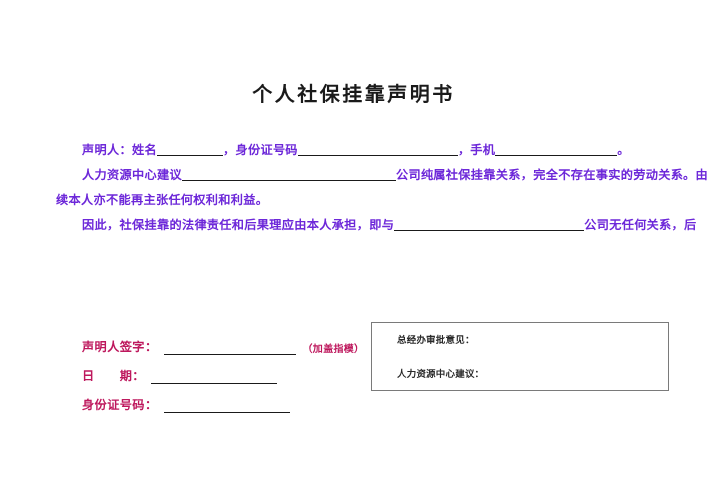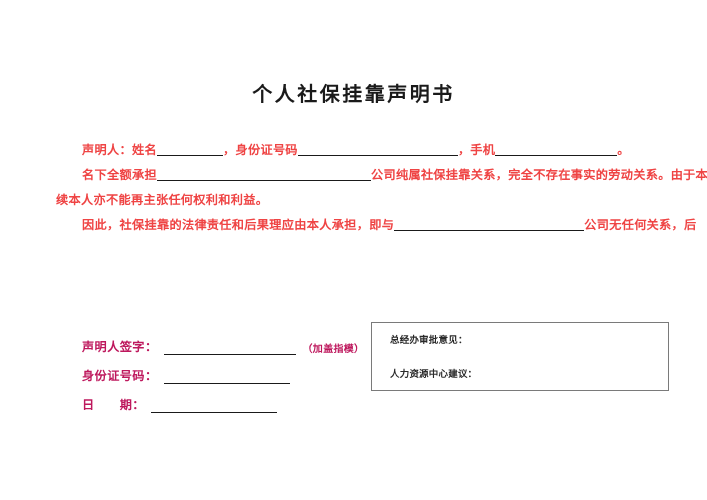--- a/index.html
+++ b/index.html
@@ -46,21 +46,21 @@
     left: 56px;
     top: 138px;
     width: 600px;
   }
 
   .para-line {
     font-size: 12.2px;
     font-weight: bold;
     line-height: 25px;
     white-space: nowrap;
-    color: #ef4444;
+    color: #6d28d9;
     letter-spacing: 0.3px;
   }
   .para-line.indent {
     padding-left: 26px;
   }
 
   .txt { display: inline; }
 
   
   .ul {
@@ -129,21 +129,21 @@
     left: 371px;
     top: 322px;
     width: 298px;
     height: 69px;
     border: 1px solid #7a7a7a;
     background: #ffffff;
     box-sizing: border-box;
   }
   .approval-line {
     position: absolute;
-    left: 18px;
+    left: 25px;
     font-size: 9.5px;
     font-weight: bold;
     color: #2a2a2a;
     white-space: nowrap;
     letter-spacing: 0.2px;
     font-family: "DejaVu Sans", "Liberation Sans", sans-serif;
   }
   .approval-line.first  { top: 9px; }
   .approval-line.second { top: 43px; }
 </style>
@@ -154,21 +154,21 @@
 
   <div class="doc-title">个人社保挂靠声明书</div>
 
   <div class="body-block">
 
     <div class="para-line indent">
       <span class="txt">声明人：姓名</span><span class="ul ul-s"></span><span class="txt">，身份证号码</span><span class="ul ul-l"></span><span class="txt">，手机</span><span class="ul ul-m"></span><span class="txt">。</span>
     </div>
 
     <div class="para-line indent">
-      <span class="txt">名下全额承担</span><span class="ul ul-xxl"></span><span class="txt">公司纯属社保挂靠关系，完全不存在事实的劳动关系。由于本</span>
+      <span class="txt">人力资源中心建议</span><span class="ul ul-xxl"></span><span class="txt">公司纯属社保挂靠关系，完全不存在事实的劳动关系。由于本</span>
     </div>
 
 
 
     <div class="para-line">
       <span class="txt">续本人亦不能再主张任何权利和利益。</span>
     </div>
 
     <div class="para-line indent">
       <span class="txt">因此，社保挂靠的法律责任和后果理应由本人承担，即与</span><span class="ul ul-xl"></span><span class="txt">公司无任何关系，后</span>
@@ -178,27 +178,27 @@
 
   <div class="sign-block">
 
     <div class="sign-row">
       <span class="sign-label">声明人签字：</span>
       <span class="sign-rule rule-sign"></span>
       <span class="sign-note">（加盖指模）</span>
     </div>
 
     <div class="sign-row">
+      <span class="sign-label date-label">日　　期：</span>
+      <span class="sign-rule rule-date"></span>
+    </div>
+
+    <div class="sign-row">
       <span class="sign-label">身份证号码：</span>
       <span class="sign-rule rule-id"></span>
-    </div>
-
-    <div class="sign-row">
-      <span class="sign-label date-label">日　　期：</span>
-      <span class="sign-rule rule-date"></span>
     </div>
 
   </div>
 
   <div class="approval-box">
     <div class="approval-line first">总经办审批意见：</div>
     <div class="approval-line second">人力资源中心建议：</div>
   </div>
 
 </div>

